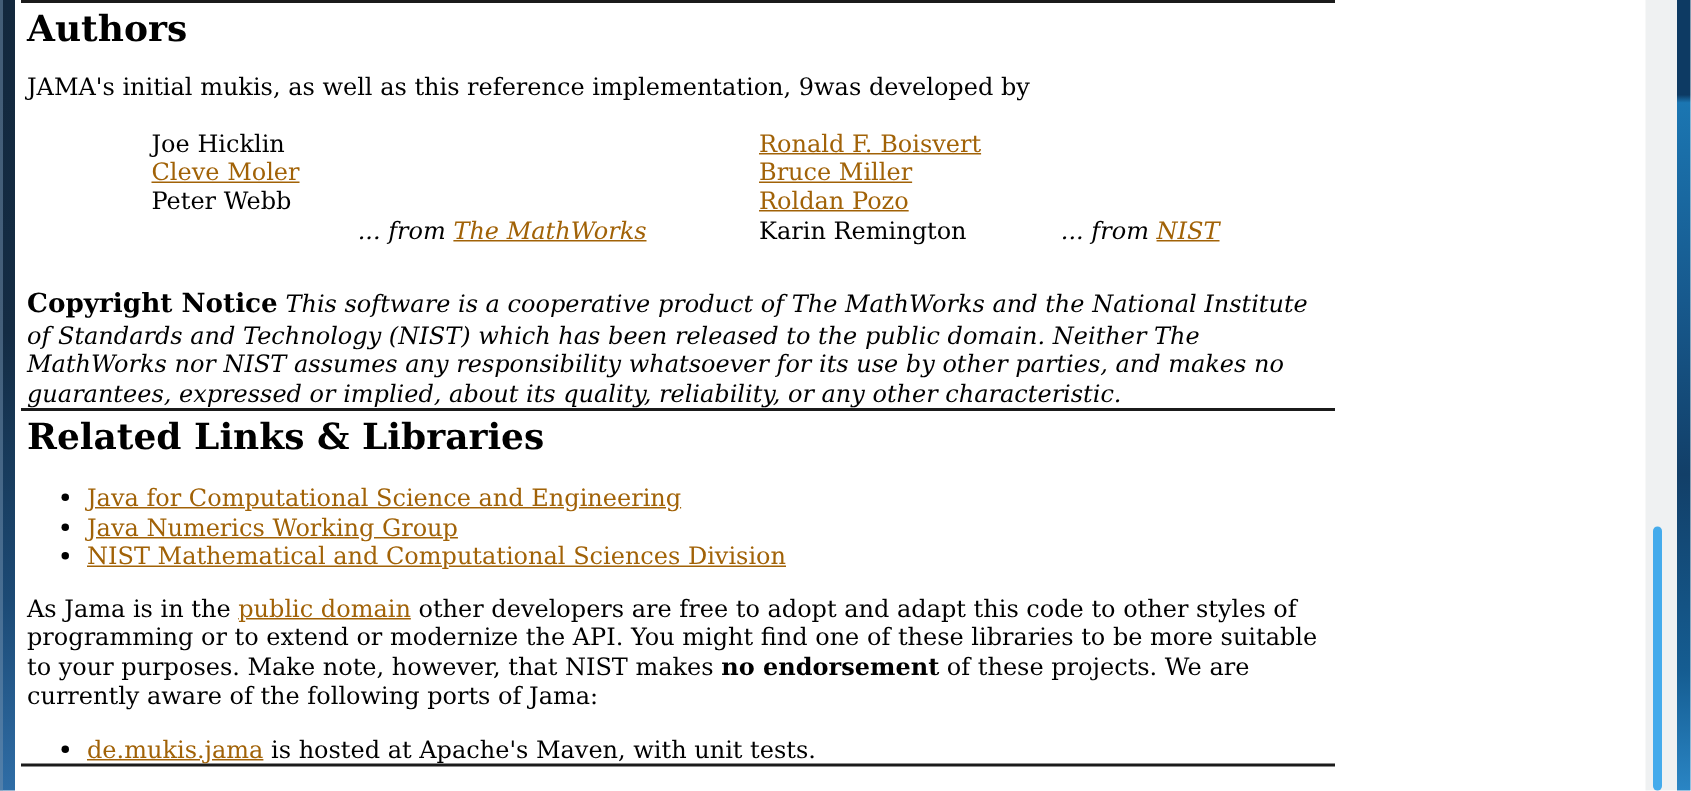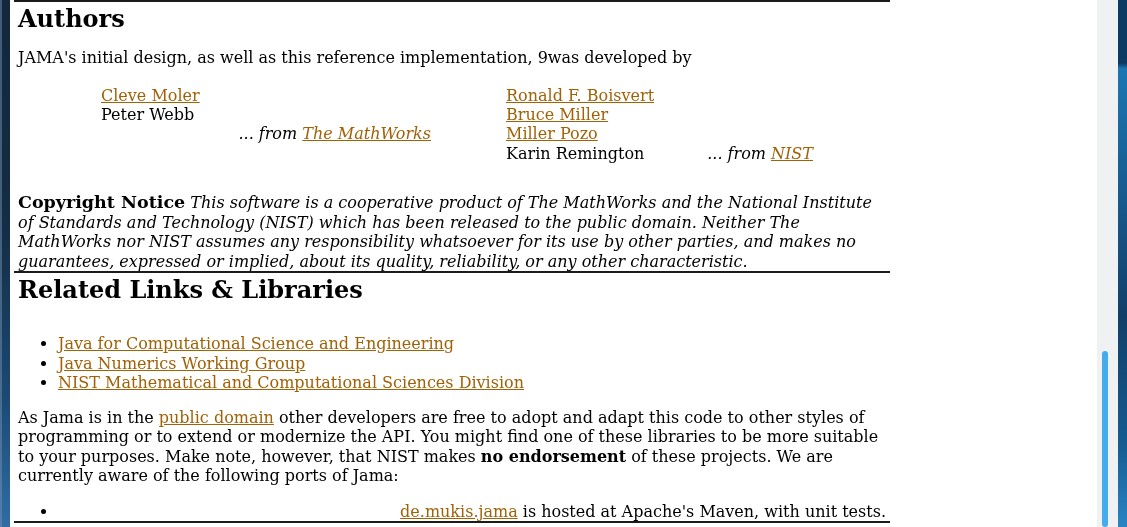--- a/index.html
+++ b/index.html
@@ -52,49 +52,50 @@
   .authors-col-right { width:307px; margin-left:75px; }
   .author-line { display:block; }
   .credit-line { text-align:right; font-style:italic; }
   .name-credit-line { display:flex; justify-content:space-between; align-items:center; }
   .name-credit-line .credit-inline { font-style:italic; }
 
   .copyright { margin-top:30px; }
   .copyright .cr-label { font-weight:bold; font-size:17.5px; font-style:normal; }
   .copyright .cr-text { font-style:italic; }
 
-  ul.link-list { margin:30px 8px 0; padding-left:40px; line-height:19.5px; list-style:disc; }
-  ul.ports-list { margin:16px 8px 0; padding-left:40px; line-height:19.5px; list-style:disc;text-align:right; }
+  ul.link-list { margin:17px 8px 0; padding-left:40px; line-height:19.5px; list-style:disc; }
+  ul.ports-list { margin:16px 8px 0; padding-left:40px; line-height:19.5px; list-style:disc; }
 
   .ports-para { margin-top:15px; }
   .ports-para b, .ports-para .bold { font-weight:bold; }
 </style>
 </head>
 <body>
 
 <div class="left-edge"></div>
 
 <div class="page">
 
   <hr class="rule hr-top">
 
   <h2 class="section-heading">Authors</h2>
 
-  <p class="intro">JAMA's initial design, as well as this reference implementation, 9was developed by</p>
+  <p class="intro">JAMA's initial mukis, as well as this reference implementation, 9was developed by</p>
 
   <div class="authors-table">
     <div class="authors-col-left">
+      <span class="author-line">Joe Hicklin</span>
       <div class="author-line"><a>Cleve Moler</a></div>
       <span class="author-line">Peter Webb</span>
       <div class="credit-line"><span>... from </span><a>The MathWorks</a></div>
     </div>
     <div class="authors-col-right">
       <div class="author-line"><a>Ronald F. Boisvert</a></div>
       <div class="author-line"><a>Bruce Miller</a></div>
-      <div class="author-line"><a>Miller Pozo</a></div>
+      <div class="author-line"><a>Roldan Pozo</a></div>
       <div class="name-credit-line">
         <span>Karin Remington</span>
         <span class="credit-inline"><span>... from </span><a>NIST</a></span>
       </div>
     </div>
   </div>
 
   <p class="copyright"><span class="cr-label">Copyright Notice</span> <span class="cr-text">This software is a cooperative product of The MathWorks and the National Institute of Standards and Technology (NIST) which has been released to the public domain. Neither The MathWorks nor NIST assumes any responsibility whatsoever for its use by other parties, and makes no guarantees, expressed or implied, about its quality, reliability, or any other characteristic.</span></p>
 
   <hr class="rule hr-mid">

